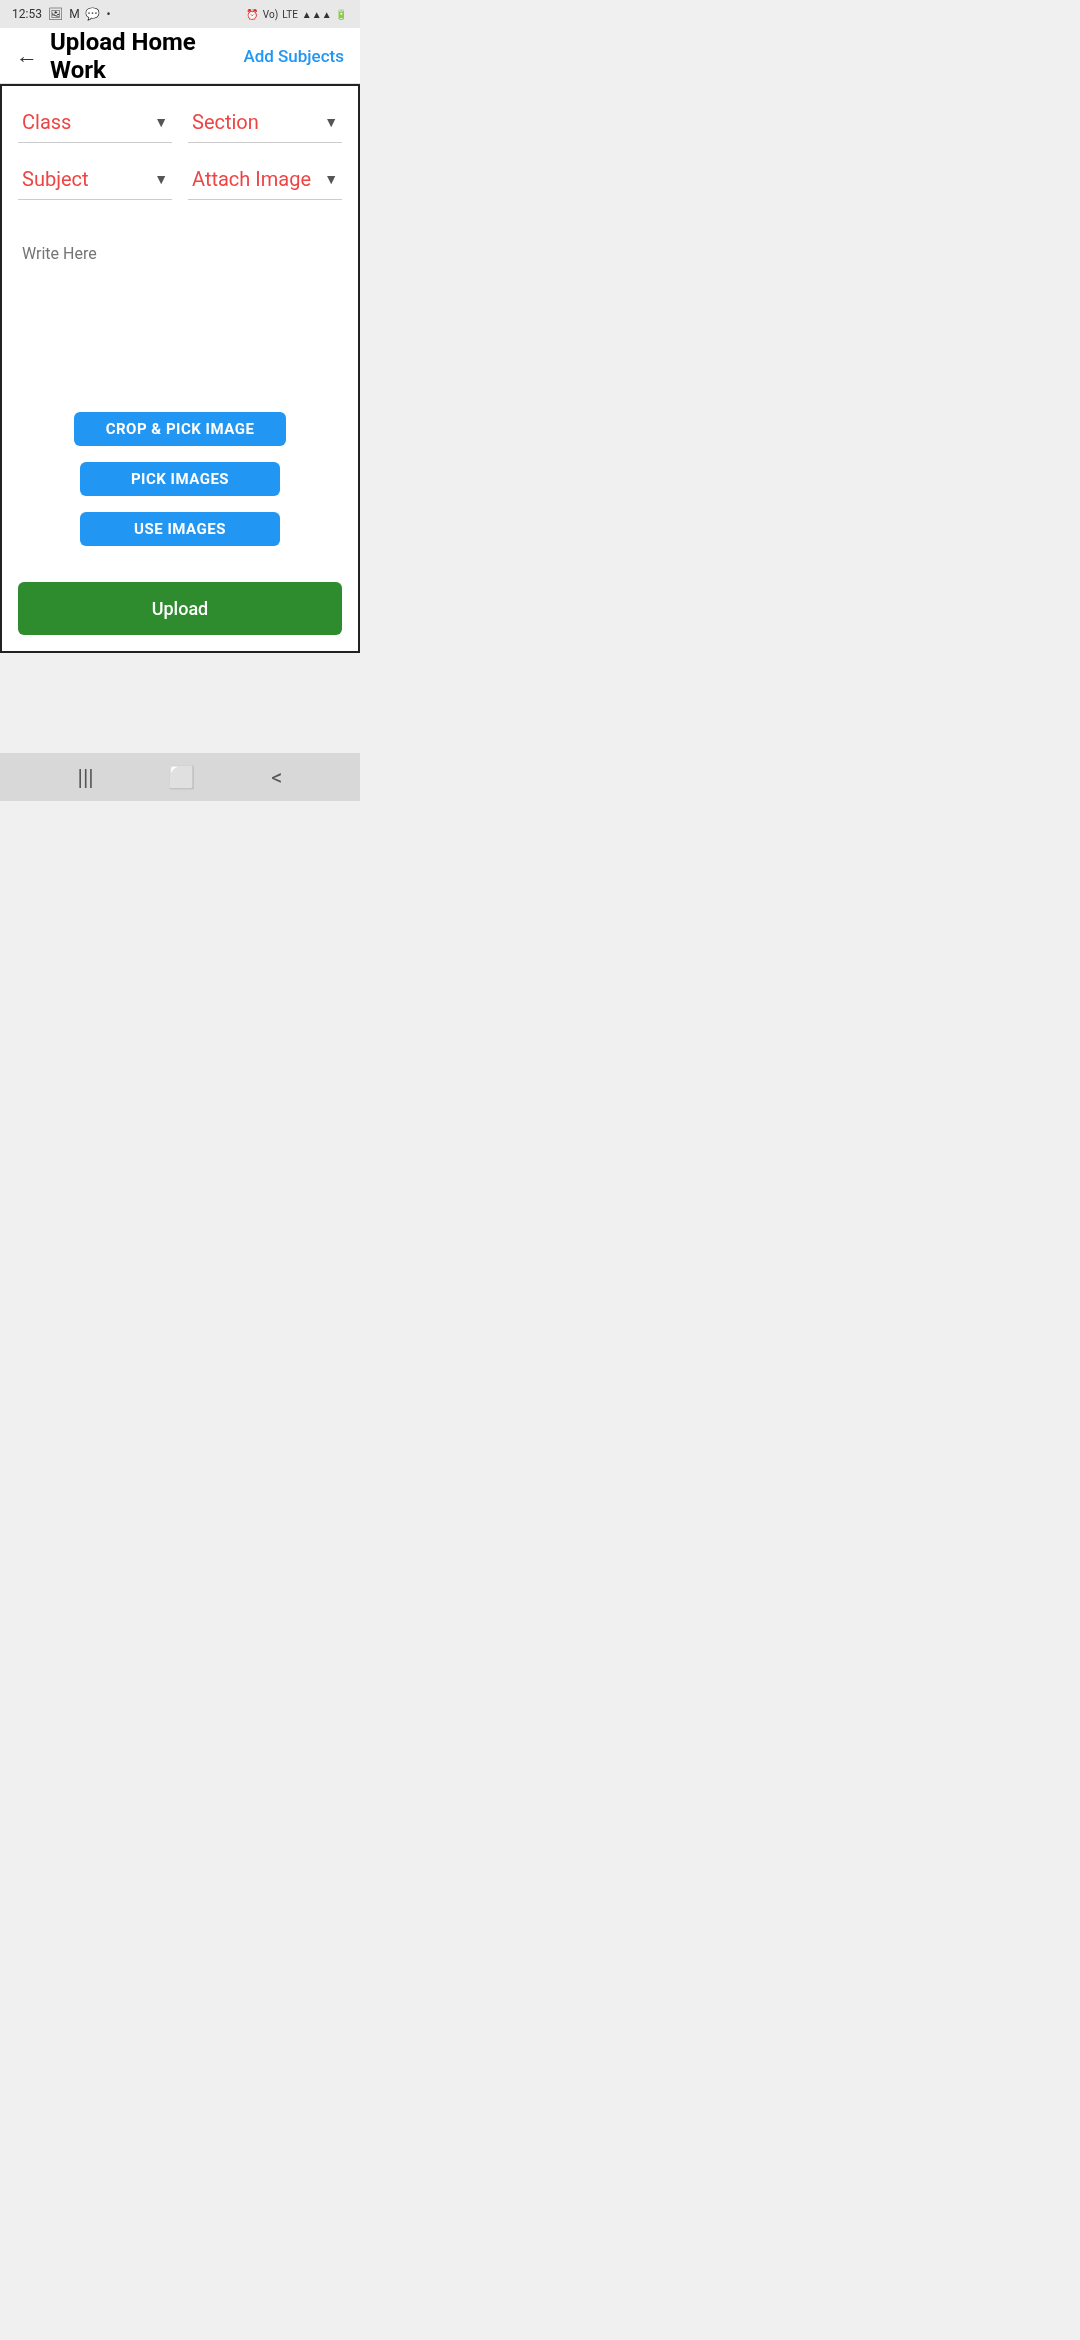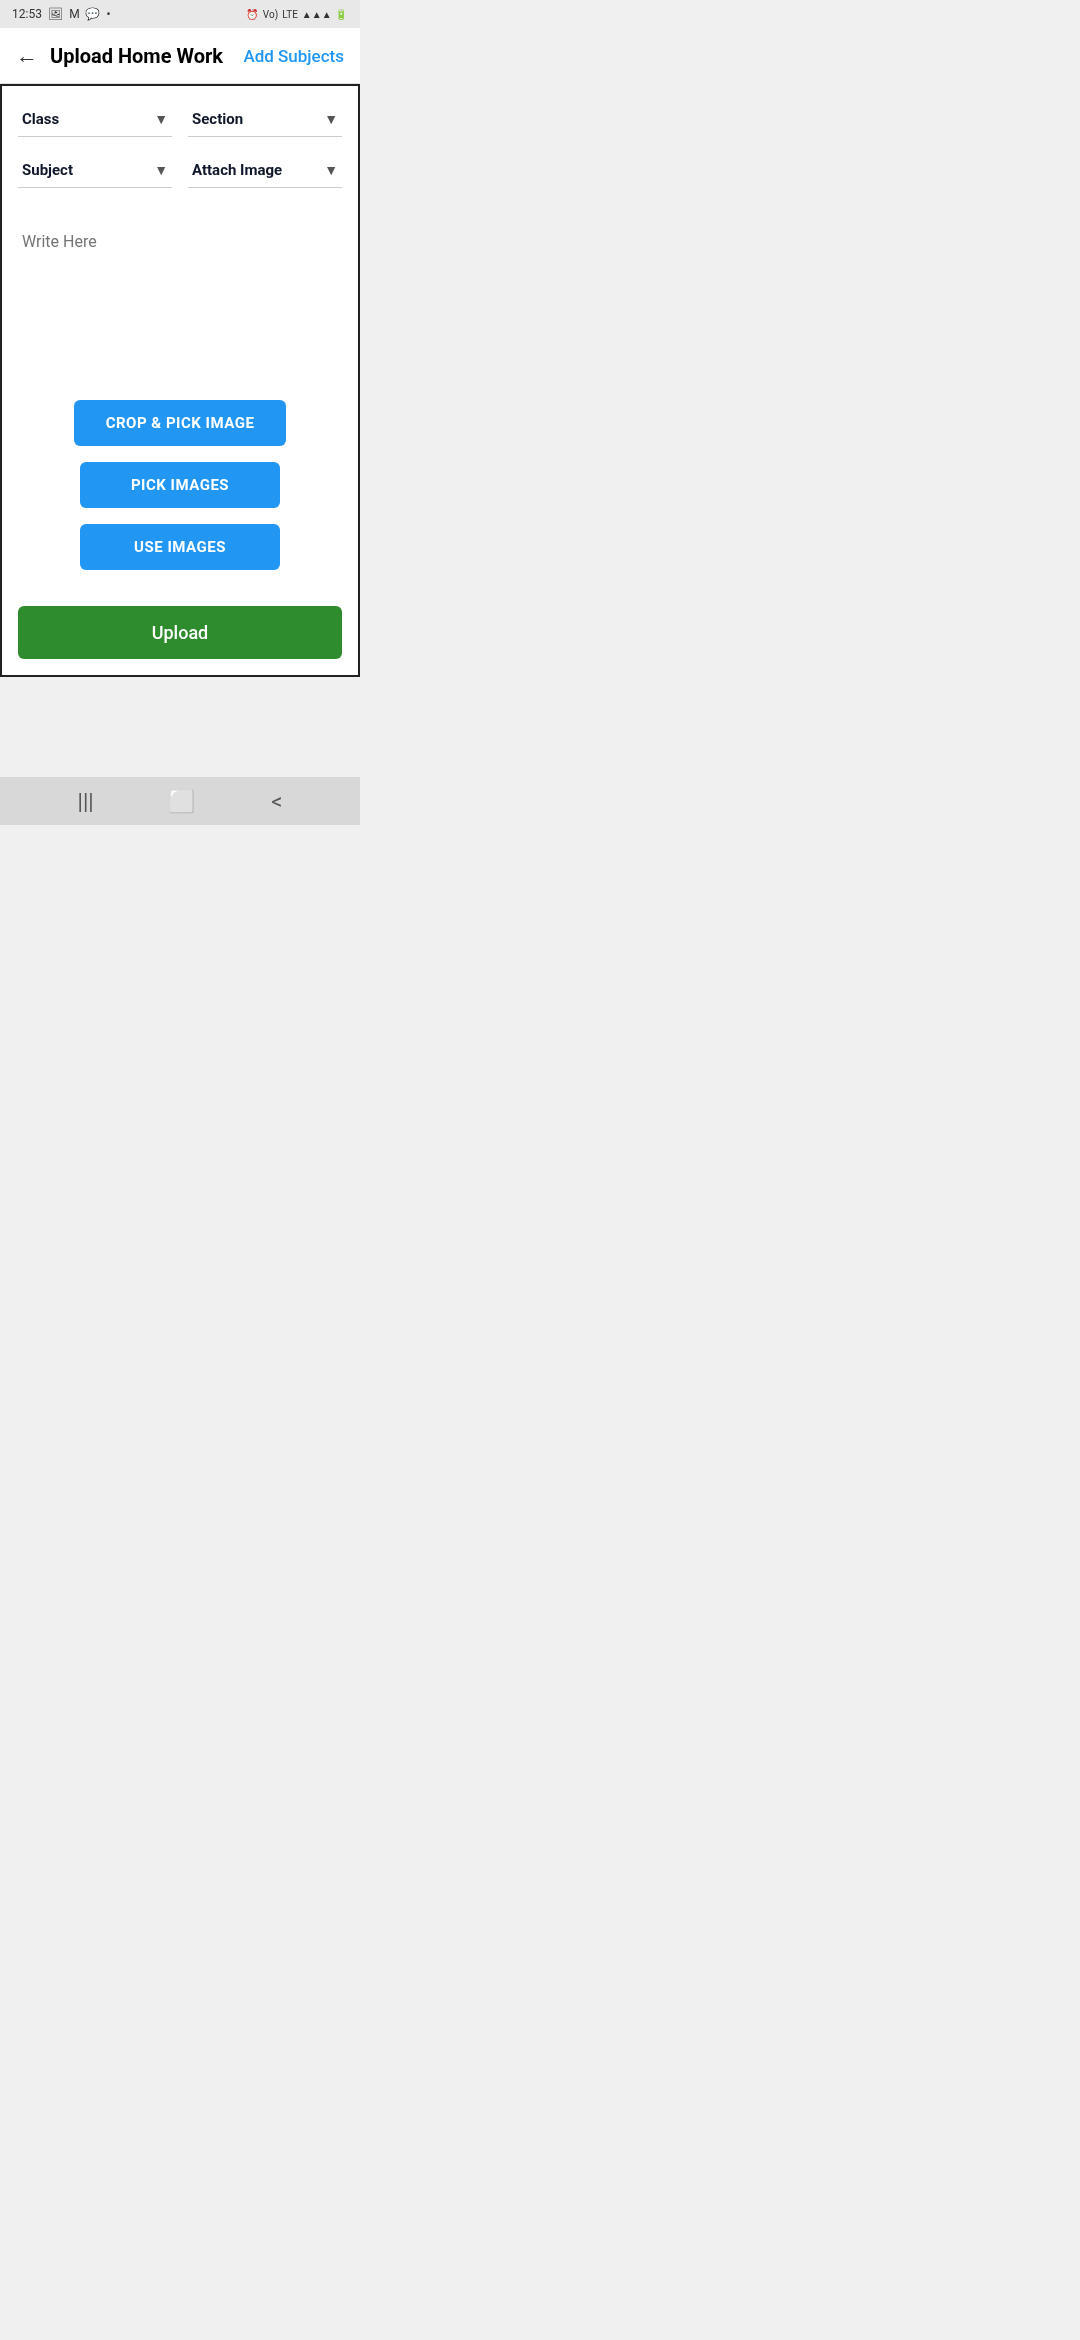--- a/index.html
+++ b/index.html
@@ -57,21 +57,21 @@
     .nav-back {
       font-size: 22px;
       color: #333;
       cursor: pointer;
       margin-right: 12px;
       line-height: 1;
     }
 
     .nav-title {
       flex: 1;
-      font-size: 20px;
+      font-size: 24px;
       font-weight: bold;
       color: #000;
     }
 
     .nav-action {
       font-size: 17px;
       color: #2196F3;
       font-weight: 500;
       cursor: pointer;
     }
@@ -97,23 +97,22 @@
       flex: 1;
       display: flex;
       align-items: center;
       justify-content: space-between;
       border-bottom: 1px solid #ccc;
       padding: 8px 4px;
       cursor: pointer;
     }
 
     .dropdown-label {
-      font-size: 15px;
-      color: #0f172a;
-      font-weight: bold;
+      font-size: 20px;
+      color: #ef4444;
     }
 
     .dropdown-arrow {
       font-size: 14px;
       color: #555;
     }
 
     
     .write-area {
       flex: 1;
@@ -135,21 +134,21 @@
       align-items: center;
       gap: 16px;
       margin: 16px 0;
     }
 
     .btn-blue {
       background: #2196F3;
       color: #ffffff;
       border: none;
       border-radius: 6px;
-      padding: 14px 32px;
+      padding: 8px 32px;
       font-size: 15px;
       font-weight: bold;
       letter-spacing: 0.5px;
       cursor: pointer;
       min-width: 200px;
       text-align: center;
     }
 
     .btn-upload {
       width: 100%;

